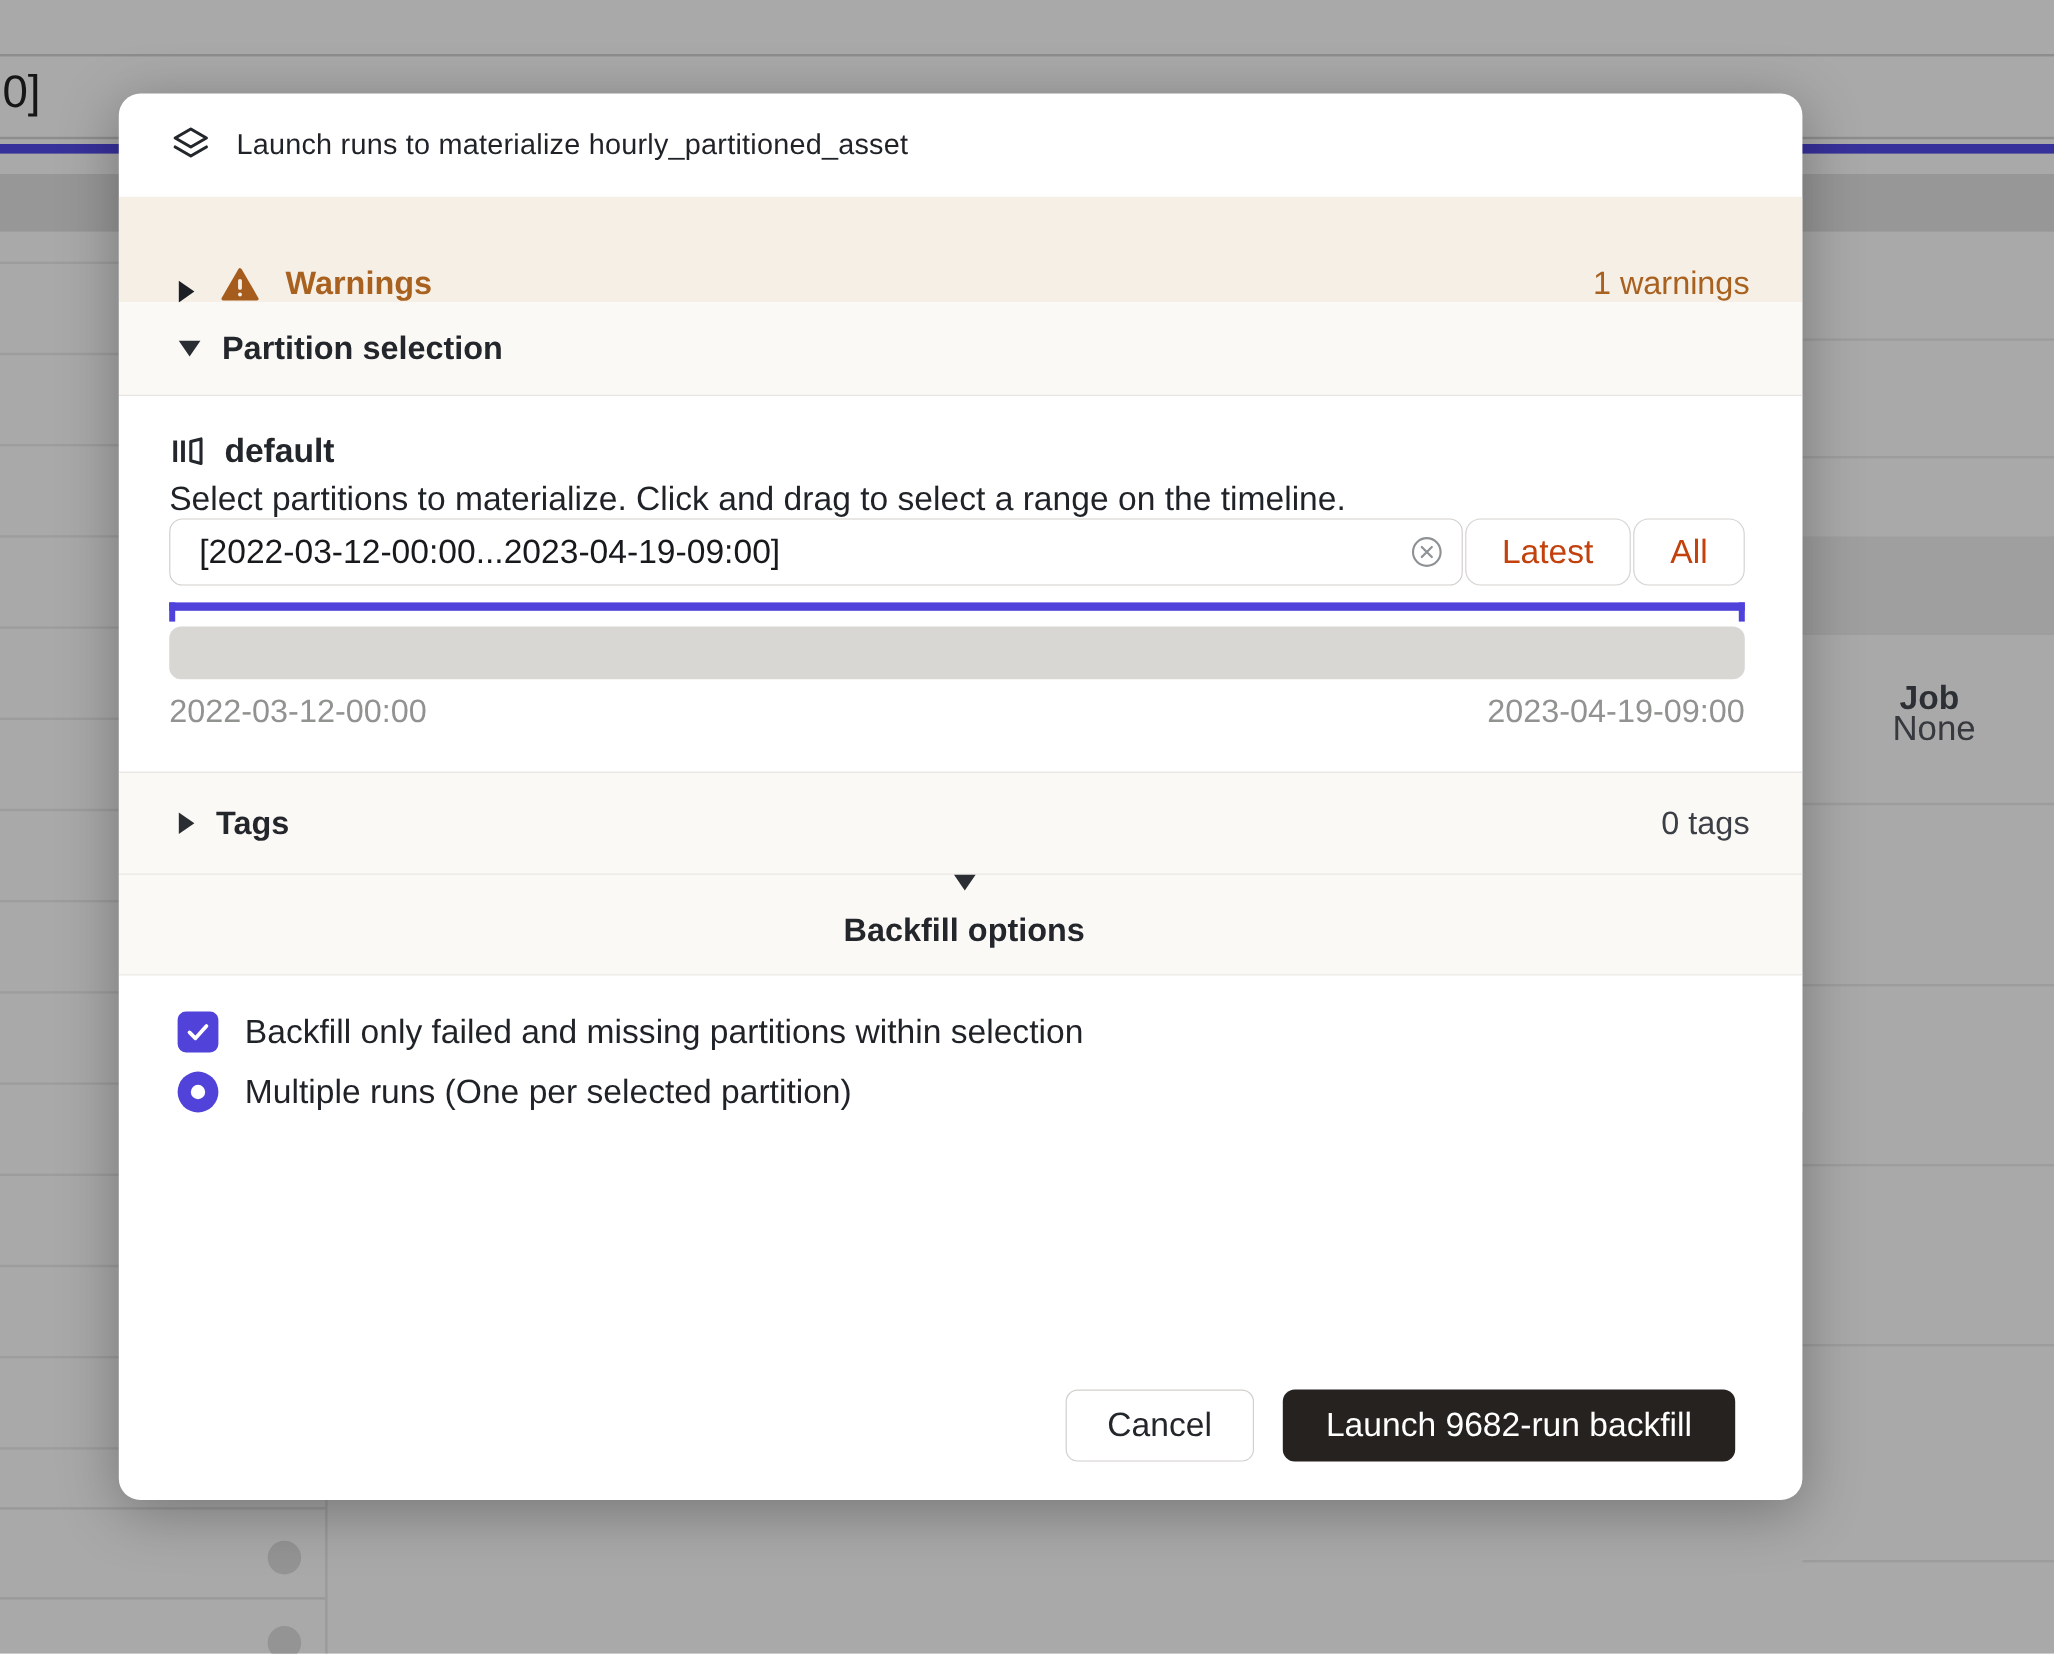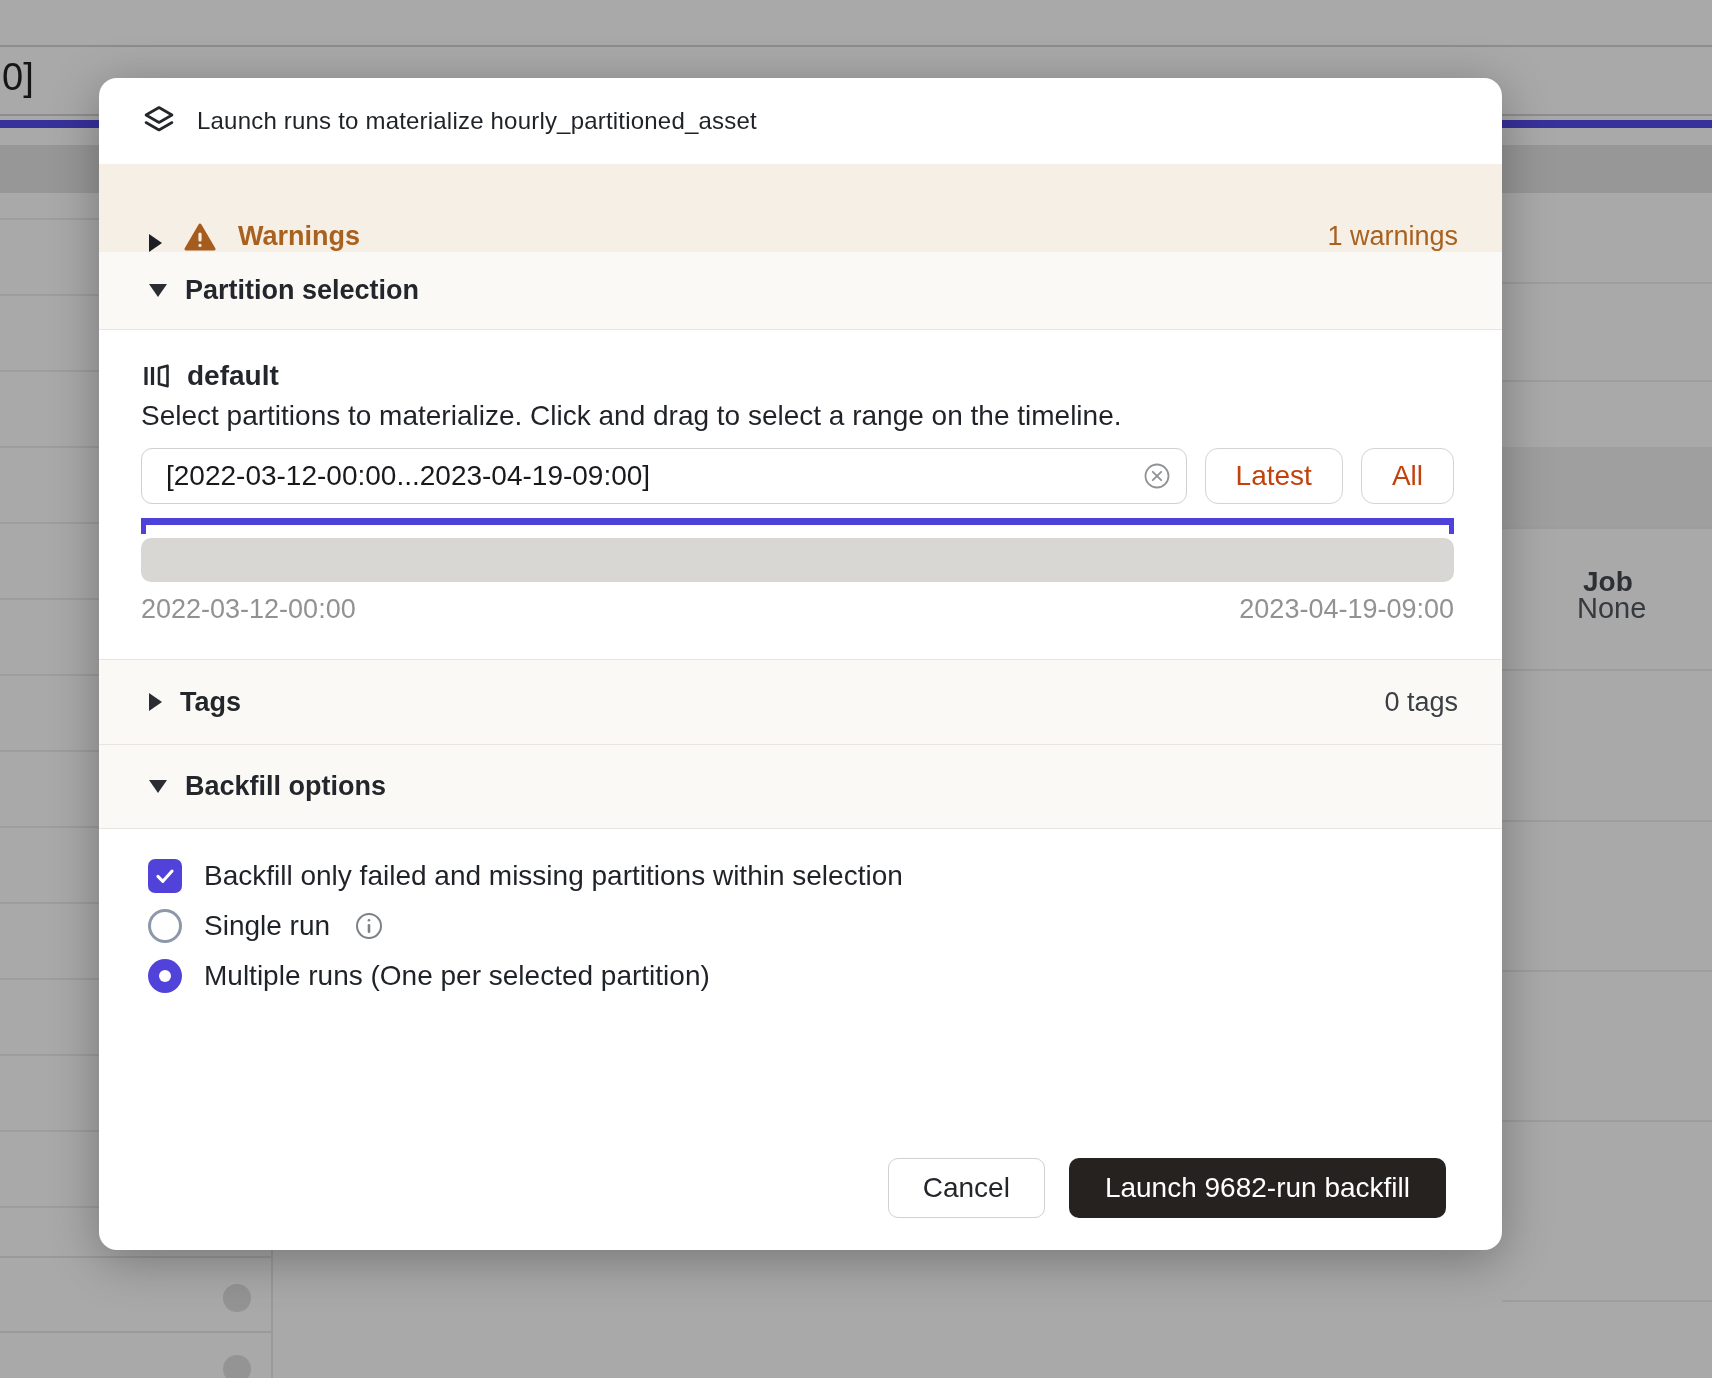--- a/index.html
+++ b/index.html
@@ -66,30 +66,30 @@
   .caret-right.gray { border-left-color:#2a2e33; }
 
   .section-head {
     flex:none; background:#faf9f6;
     border-top:1px solid #e7e4e1; border-bottom:1px solid #e7e4e1;
     display:flex; align-items:center;
     padding:0 44px 0 50px; gap:18px;
   }
   .section-head.partition { height:78px; border-top:none; }
   .section-head.tags { height:86px; }
-  .section-head.backfill { height:84px; border-top:none; }
+  .section-head.backfill { height:84px; border-top:none;flex-direction:column; }
   .section-label { font-size:27px; font-weight:bold; color:#23262b; }
   .tags-count { margin-left:auto; font-size:27px; color:#3c4046; }
 
   .partition-body { flex:none; padding:30px 48px 34px 42px; background:#fff; }
   .dim-row { display:flex; align-items:center; gap:16px; height:32px; }
   .dim-name { font-size:28px; font-weight:bold; color:#23262b; }
   .dim-help { margin-top:8px; font-size:28px; color:#1f2227; }
 
-  .controls-row { margin-top:16px; display:flex; align-items:stretch; gap:18px; }
+  .controls-row { display:flex; align-items:stretch; gap:2px; }
   .range-input-wrap { position:relative; flex:1 1 auto; }
   .range-input {
     width:100%; height:56px;
     border:1.5px solid #d2d0cd; border-radius:11px;
     font-family:"Liberation Sans", sans-serif;
     font-size:28px; color:#17191c;
     padding:0 60px 0 24px;
     outline:none; background:#fff;
   }
   .clear-btn {
@@ -286,31 +286,20 @@
     <div class="check-row">
       <span class="checkbox">
         <svg width="24" height="24" viewBox="0 0 34 34" fill="none">
           <path d="M7 17.5 L14 24.5 L27 10" stroke="#ffffff" stroke-width="4.4" stroke-linecap="round" stroke-linejoin="round"></path>
         </svg>
       </span>
       <span class="check-label">Backfill only failed and missing partitions within selection</span>
     </div>
 
 
-    <div class="radio-row">
-      <span class="radio unselected"></span>
-      <span class="radio-label">Single run</span>
-      <span class="info-wrap">
-        <svg width="30" height="30" viewBox="0 0 30 30" fill="none">
-          <circle cx="15" cy="15" r="12" stroke="#7d8288" stroke-width="2"></circle>
-          <rect x="13.7" y="13" width="2.6" height="9" rx="1.3" fill="#7d8288"></rect>
-          <rect x="13.7" y="8" width="2.6" height="2.6" rx="1.3" fill="#7d8288"></rect>
-        </svg>
-      </span>
-    </div>
 
     <div class="radio-row">
       <span class="radio selected"></span>
       <span class="radio-label">Multiple runs (One per selected partition)</span>
     </div>
   </div>
 
   <div class="dlg-footer">
     <button class="btn-cancel">Cancel</button>
     <button class="btn-launch">Launch 9682-run backfill</button>

